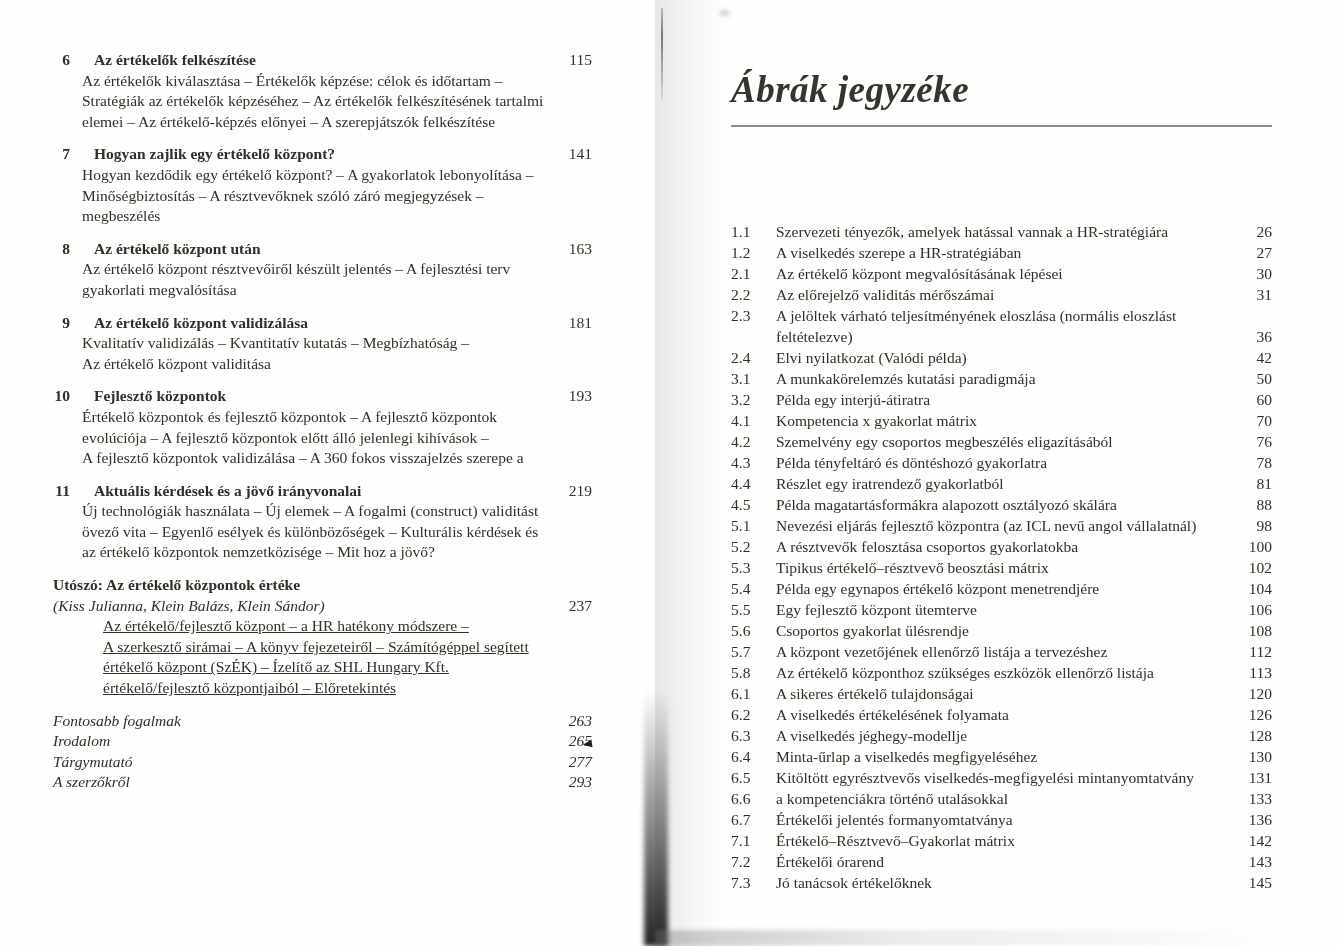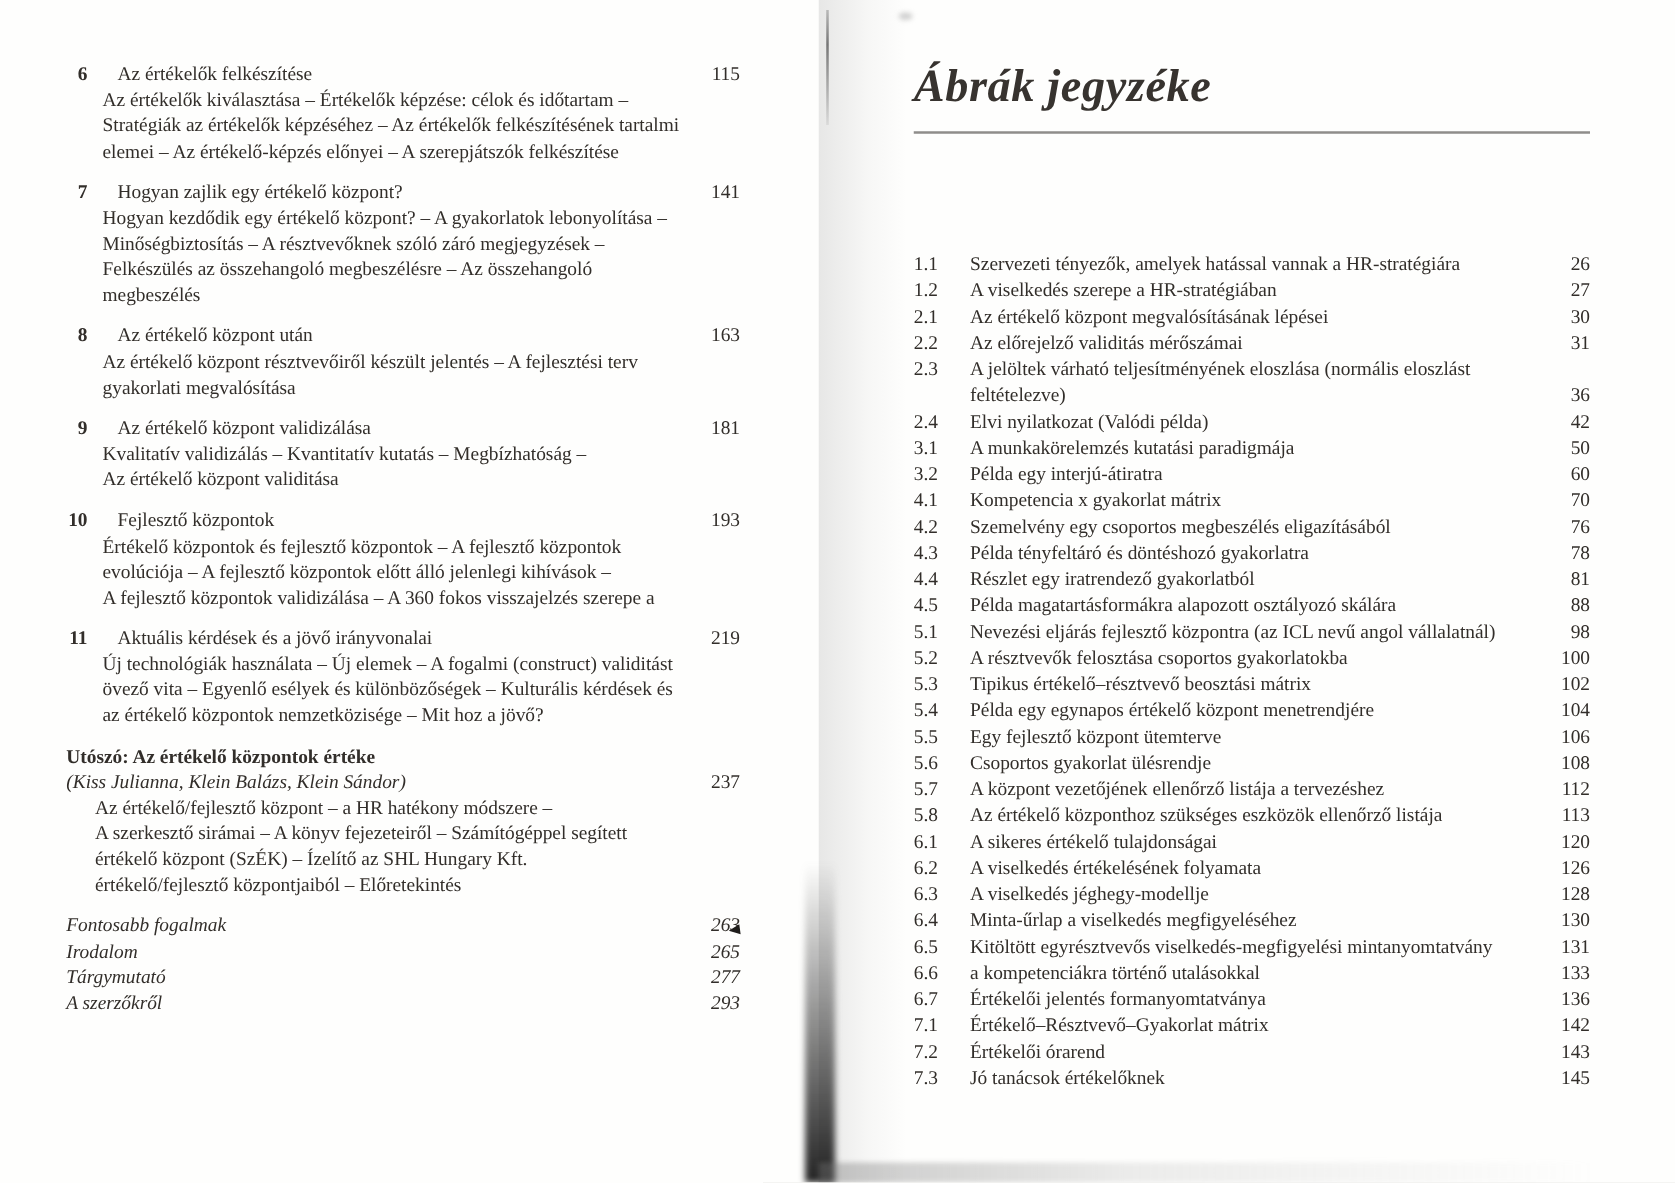--- a/index.html
+++ b/index.html
@@ -11,34 +11,34 @@
   }
   .page{position:absolute;top:0;height:946px;background:#fefefd;}
   .page.left{left:0;width:660px;}
   .page.right{left:660px;width:680px;}
 
   
   .left-content{position:absolute;left:53px;top:50px;width:539px;}
   .chapter{margin-bottom:12px;}
   .ch-row{display:flex;}
   .ch-num{flex:none;width:17px;text-align:right;font-weight:bold;}
-  .ch-title{flex:1;font-weight:normal;padding-left:24px;}
+  .ch-title{flex:1;font-weight:bold;padding-left:24px;}
   .pagenum{flex:none;text-align:right;padding-left:10px;}
   .ch-desc{margin-left:29px;}
   .utoszo{margin-top:6px;margin-bottom:12px;}
   .ut-title{font-weight:bold;}
   .ut-authors-row{display:flex;justify-content:center;}
   .ut-authors{flex:1;font-style:italic;}
-  .ut-desc{margin-left:23px;}
+  .ut-desc{margin-left:50px;text-decoration:underline;}
   .backmatter{margin-top:8px;}
   .back-row{display:flex;font-style:italic;align-items:center;}
   .back-label{flex:1;}
 
   
-  .right-content{position:absolute;left:71px;top:48px;width:541px;}
+  .right-content{position:absolute;left:71px;top:68px;width:541px;}
   .fig-title{
     margin:0;font-style:italic;font-weight:600;font-size:37px;line-height:44px;
     letter-spacing:0.5px;color:#37332f;
   }
   .rule{margin-top:13px;border-top:2px solid #8f8d8a;width:100%;height:0;}
   .figlist{margin-top:94px;}
   .fig-row{display:flex;line-height:21px;}
   .fig-num{flex:none;width:30px;}
   .fig-cap{flex:1;padding-left:15px;}
   .fig-page{flex:none;text-align:right;padding-left:10px;align-self:flex-end;}
@@ -82,21 +82,20 @@
   </div>
           <div class="chapter">
     <div class="ch-row">
       <span class="ch-num">7</span>
       <span class="ch-title">Hogyan zajlik egy értékelő központ?</span>
       <span class="pagenum">141</span>
     </div>
     <div class="ch-desc">
               <div>Hogyan kezdődik egy értékelő központ? – A gyakorlatok lebonyolítása –</div>
               <div>Minőségbiztosítás – A résztvevőknek szóló záró megjegyzések –</div>
-              <div>Felkészülés az összehangoló megbeszélésre – Az összehangoló</div>
               <div>megbeszélés</div>
             </div>
   </div>
           <div class="chapter">
     <div class="ch-row">
       <span class="ch-num">8</span>
       <span class="ch-title">Az értékelő központ után</span>
       <span class="pagenum">163</span>
     </div>
     <div class="ch-desc">

